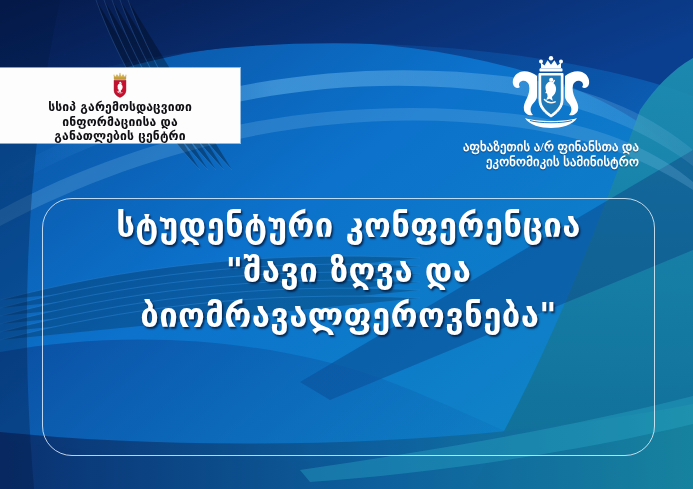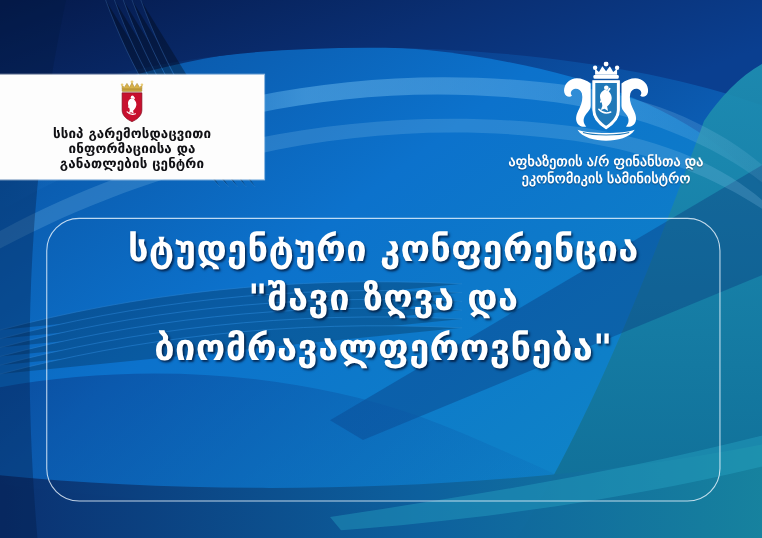--- a/index.html
+++ b/index.html
@@ -24,21 +24,21 @@
     height: 489px;
     display: block;
   }
 
   
   #left-logo-plate {
     position: absolute;
     left: 0;
     top: 68px;
     width: 240px;
-    height: 95px;
+    height: 75px;
     background: #fdfdfd;
     box-shadow: 0 0 0 1px rgba(255,255,255,0.55);
     display: flex;
     flex-direction: column;
     align-items: center;
     justify-content: flex-start;
     padding-top: 4px;
     box-sizing: border-box;
   }
   #left-emblem {
@@ -70,23 +70,23 @@
     flex-direction: column;
     align-items: center;
   }
   #right-emblem {
     width: 104px;
     height: 80px;
     display: block;
   }
   #right-ministry-text {
     margin-top: 4px;
-    text-align: center;
+    text-align: right;
     color: #ffffff;
-    font-family: Liberation Sans, sans-serif;
+    font-family: Liberation Serif, serif;
     font-weight: bold;
     font-size: 12.6px;
     line-height: 15px;
     letter-spacing: 0.2px;
     text-shadow: 0 1px 1px rgba(0,20,50,0.45);
   }
 
   
   #title-frame {
     position: absolute;

